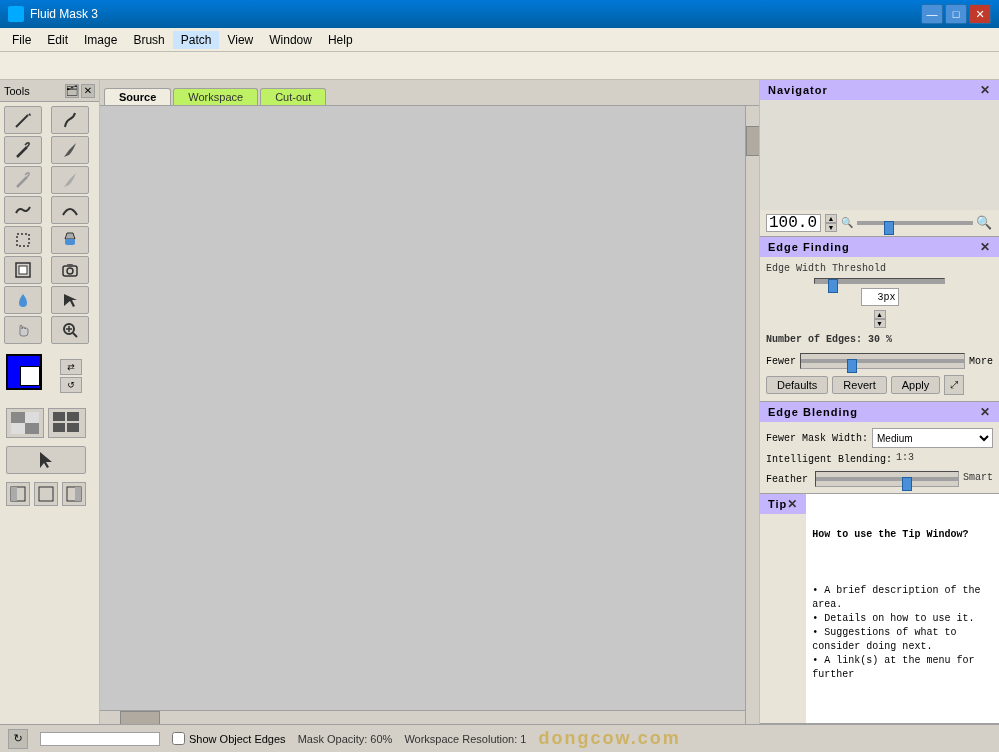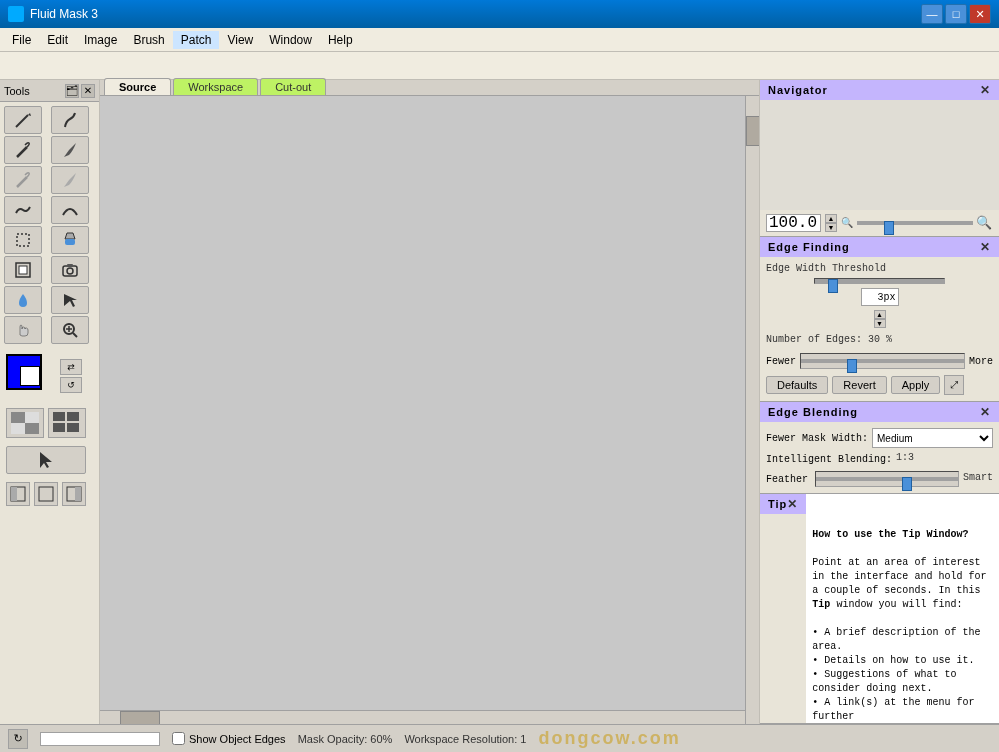--- a/index.html
+++ b/index.html
@@ -182,21 +182,21 @@
     .center-area {
       flex: 1;
       display: flex;
       flex-direction: column;
     }
     .tab-bar {
       background: #d4d0c8;
       display: flex;
       padding: 4px 4px 0;
       border-bottom: 1px solid #a0a0a0;
-      height: 16px;
+      height: 26px;
       align-items: flex-end;
     }
     .tab {
       padding: 2px 14px;
       background: #bef264;
       border: 1px solid #a0a0a0;
       border-bottom: none;
       margin-right: 2px;
       cursor: pointer;
       font-family: Tahoma, Arial, sans-serif;
@@ -369,20 +369,21 @@
       font-size: 10px;
       padding: 0 2px;
       font-family: 'Courier New', monospace;
       text-align: right;
     }
     .edges-label-row {
       display: flex;
       align-items: flex-end;
       gap: 4px;
       margin-bottom: 4px;
+      font-weight: bold;
     }
     .fewer-more-row {
       display: flex;
       align-items: center;
       font-size: 10px;
       gap: 4px;
       margin-bottom: 6px;
     }
     .fewer-more-row .slider-container { flex: 1; }
     .btn-row {
@@ -787,21 +788,20 @@
 
     <div class="panel-section" style="flex:1;display:flex;min-height:0;">
       <div class="panel-header">
         <span>Tip</span>
         <span class="panel-header-close">✕</span>
       </div>
       <div class="tip-content">
         <br><br>
         <b>How to use the Tip Window?</b>
         <br><br>
-        <span>Point at an area of interest in the interface and hold for a couple of seconds. In this <b>Tip</b> window you will find:</span>
         <br><br>
         <span>• A brief description of the area.</span><br>
         <span>• Details on how to use it.</span><br>
         <span>• Suggestions of what to consider doing next.</span><br>
         <span>• A link(s) at the menu for further</span>
       </div>
     </div>
 
   </div>
 </div>

